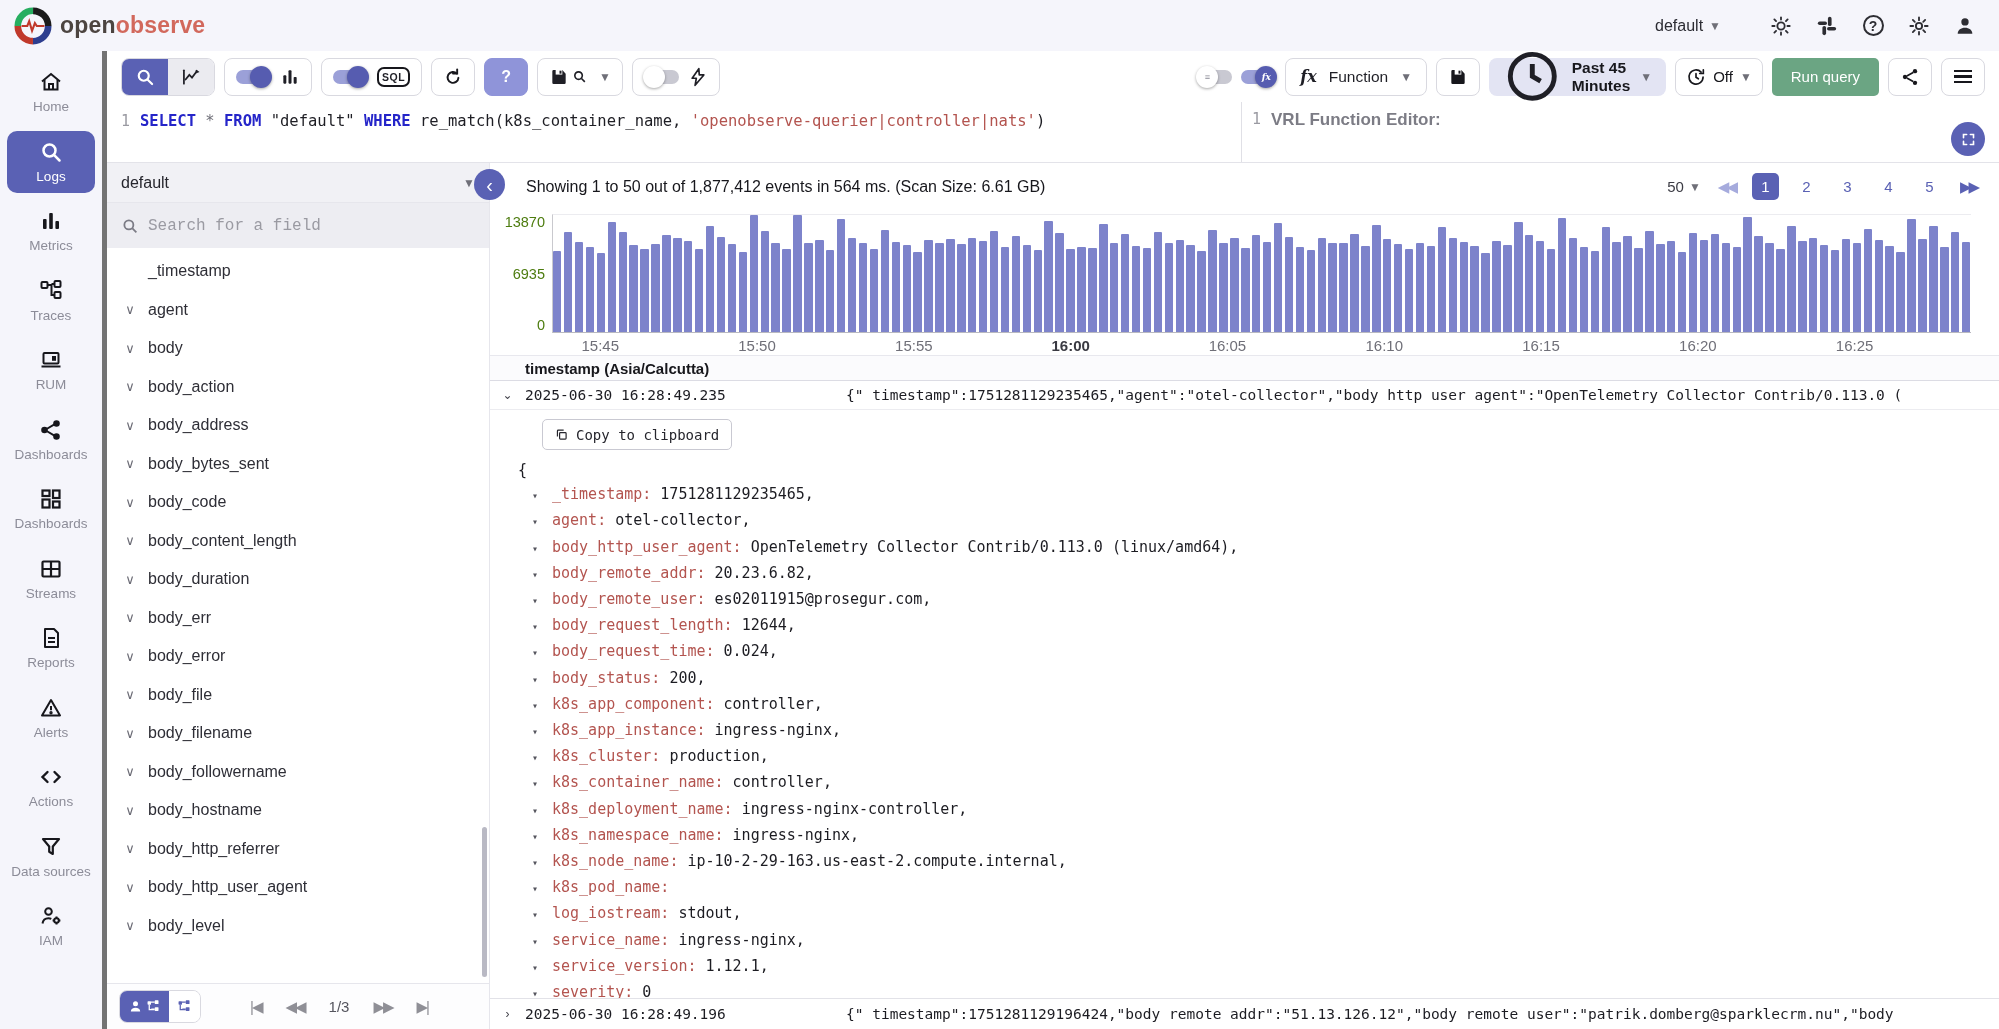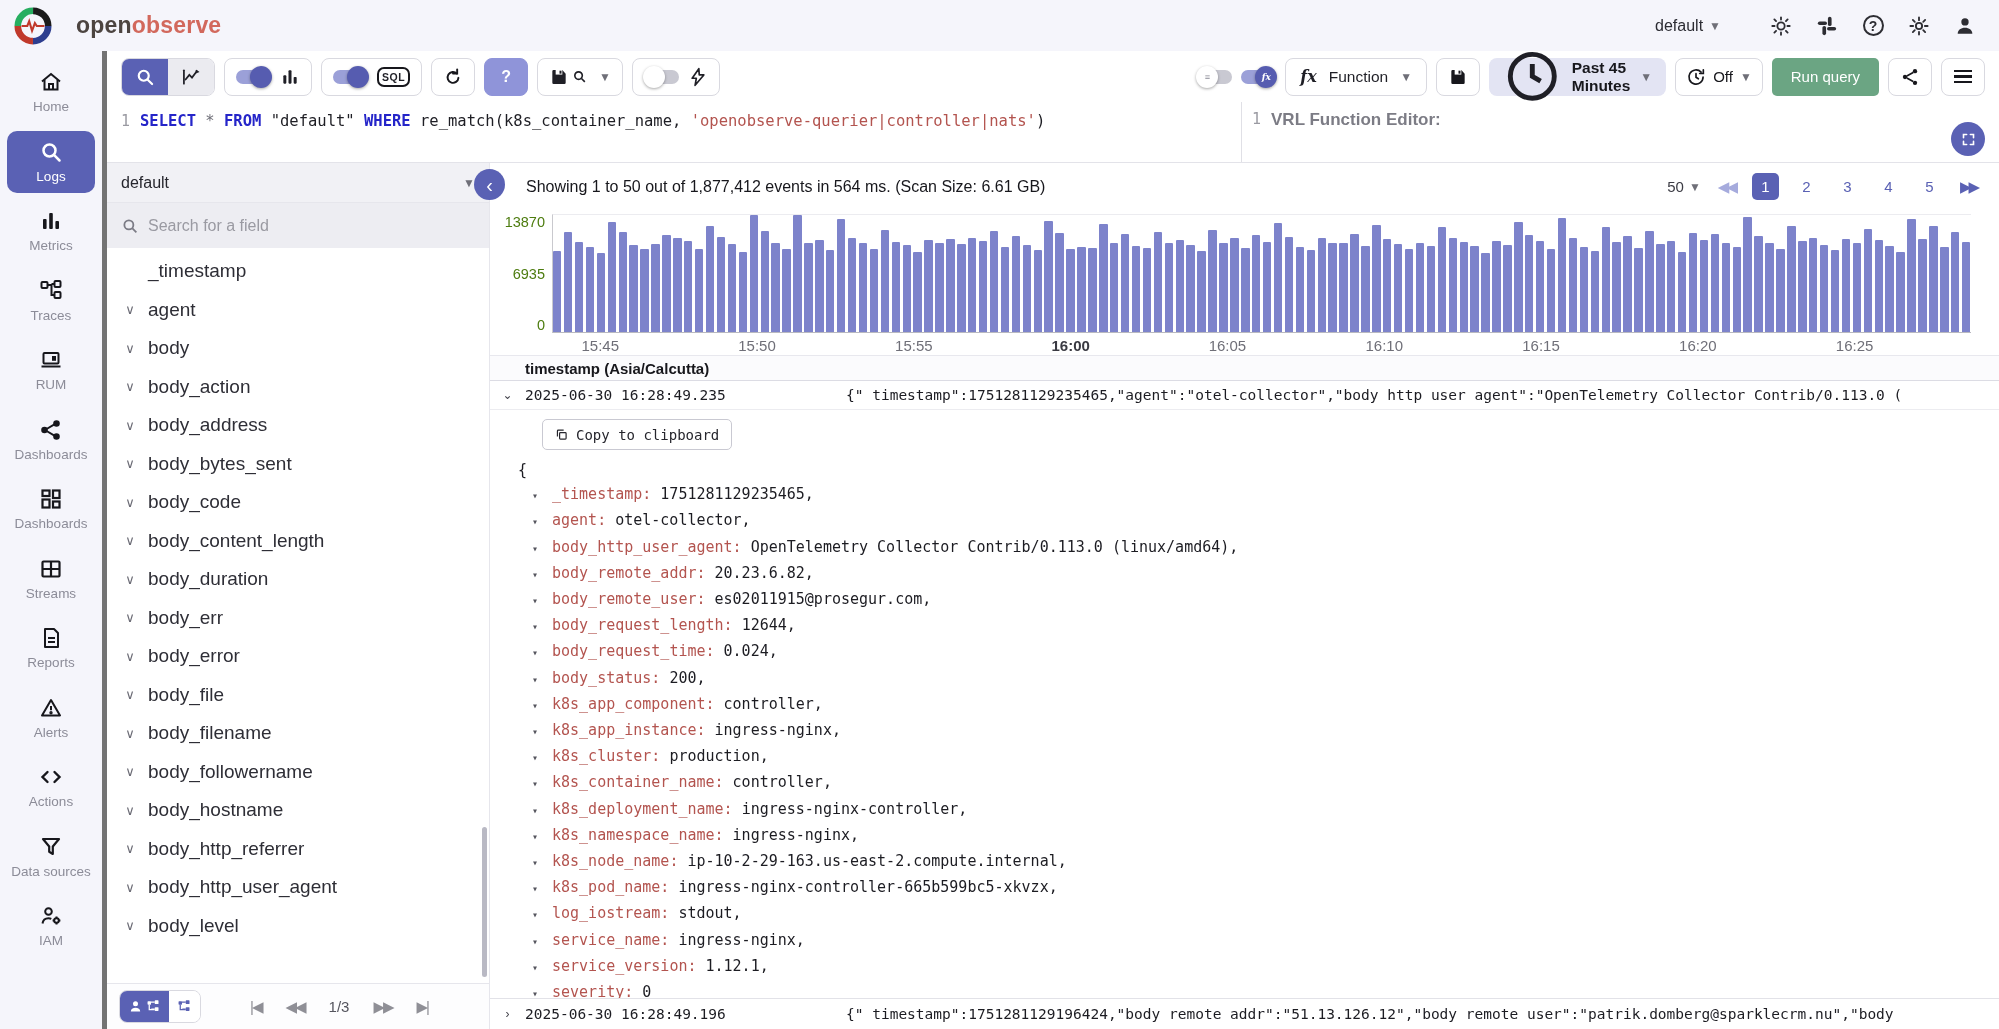--- a/index.html
+++ b/index.html
@@ -2,21 +2,21 @@
 <html><head>
 <meta charset="utf-8">
 <style>
   * { box-sizing: border-box; margin: 0; padding: 0; }
   html,body { width:1999px; height:1029px; overflow:hidden; }
   body { font-family:"Liberation Sans", sans-serif; background:#f5f5fb; color:#1f1f26; font-size:15px; }
   .mono { font-family:"DejaVu Sans Mono", monospace; }
 
   
   .topbar { height:51px; display:flex; align-items:center; padding:0 22px 0 14px; background:#f5f5fb; }
-  .logo { display:flex; align-items:center; gap:24px; }
+  .logo { display:flex; align-items:center; gap:8px; }
   .logo-mark { width:38px; height:38px; }
   .logo-text { font-size:23px; font-weight:bold; letter-spacing:.2px; }
   .logo-open { color:#4c4440; }
   .logo-observe { color:#d2685c; }
   .topbar-spacer { flex:1; }
   .org { display:flex; align-items:center; gap:6px; font-size:16px; color:#2c2c33; margin-right:26px; cursor:pointer; }
   .hdr-ico { width:24px; height:24px; margin-left:22px; color:#2d2d33; display:flex; align-items:center; justify-content:center; cursor:pointer; }
   .hdr-ico svg { width:22px; height:22px; }
   .help-circle { width:21px; height:21px; border:2px solid #2d2d33; border-radius:50%; font-size:14px; font-weight:bold; display:flex; align-items:center; justify-content:center; }
   .caret { color:#6f6f78; font-size:12px; }
@@ -71,26 +71,26 @@
   .expand-btn svg { width:15px; height:15px; }
 
   
   .workspace { flex:1; display:flex; min-height:0; }
 
   
   .fields { width:383px; border-right:1px solid #e6e6ec; display:flex; flex-direction:column; min-height:0; }
   .stream-select { height:40px; background:#f1f1f5; display:flex; align-items:center; justify-content:space-between; padding:0 14px; font-size:16px; color:#26262d; cursor:pointer; border-bottom:1px solid #e6e6ec; }
   .field-search { height:45px; background:#ededf2; display:flex; align-items:center; gap:9px; padding:0 14px; color:#8a8a95; }
   .field-search svg { width:18px; height:18px; flex:none; }
-  .field-search input { border:none; background:transparent; outline:none; font-size:16px; color:#7f1d1d; width:100%; font-family:Liberation Sans, sans-serif; }
+  .field-search input { border:none; background:transparent; outline:none; font-size:16px; color:#7f1d1d; width:100%; font-family:Liberation Mono, monospace; }
   .field-search input::placeholder { color:#9a9aa2; }
   .field-list { flex:1; overflow:hidden; position:relative; padding-top:4px; }
   .field-row { height:38.5px; display:flex; align-items:center; padding-left:13px; gap:8px; cursor:pointer; }
   .f-caret { width:20px; color:#6b6b75; font-size:13px; text-align:center; }
-  .f-name { font-size:19px; color:#2e2e36; }
+  .f-name { font-size:16px; color:#2e2e36; }
   .fl-scroll { position:absolute; right:2px; bottom:6px; width:5px; height:150px; border-radius:3px; background:#b9b9c4; }
   .fields-footer { height:46px; border-top:1px solid #e6e6ec; display:flex; align-items:center; padding:0 12px; background:#fdfdfe; }
   .fseg { display:flex; height:33px; border:1px solid #d9d9e0; border-radius:8px; overflow:hidden; }
   .fseg button { border:none; display:flex; align-items:center; justify-content:center; gap:3px; padding:0 8px; background:#fff; color:#5a61b4; cursor:pointer; }
   .fseg button.active { background:#5a61b4; color:#fff; }
   .fseg svg { width:15px; height:15px; }
   .fpag { flex:1; display:flex; align-items:center; justify-content:center; gap:24px; color:#8f8f96; font-size:15px; }
   .fpag .pg-ico { letter-spacing:-2px; cursor:pointer; }
   .fpag .pg-cur { color:#55555e; letter-spacing:0; }
 
@@ -838,21 +838,20 @@
                   <span class="j-val">ingress-nginx,</span>
                 </div>
                 <div class="json-line">
                   <span class="j-caret">▾</span>
                   <span class="j-key">k8s_node_name:</span>
                   <span class="j-val">ip-10-2-29-163.us-east-2.compute.internal,</span>
                 </div>
                 <div class="json-line">
                   <span class="j-caret">▾</span>
                   <span class="j-key">k8s_pod_name:</span>
-                  <span class="j-val">ingress-nginx-controller-665b599bc5-xkvzx,</span>
                 </div>
                 <div class="json-line">
                   <span class="j-caret">▾</span>
                   <span class="j-key">log_iostream:</span>
                   <span class="j-val">stdout,</span>
                 </div>
                 <div class="json-line">
                   <span class="j-caret">▾</span>
                   <span class="j-key">service_name:</span>
                   <span class="j-val">ingress-nginx,</span>

